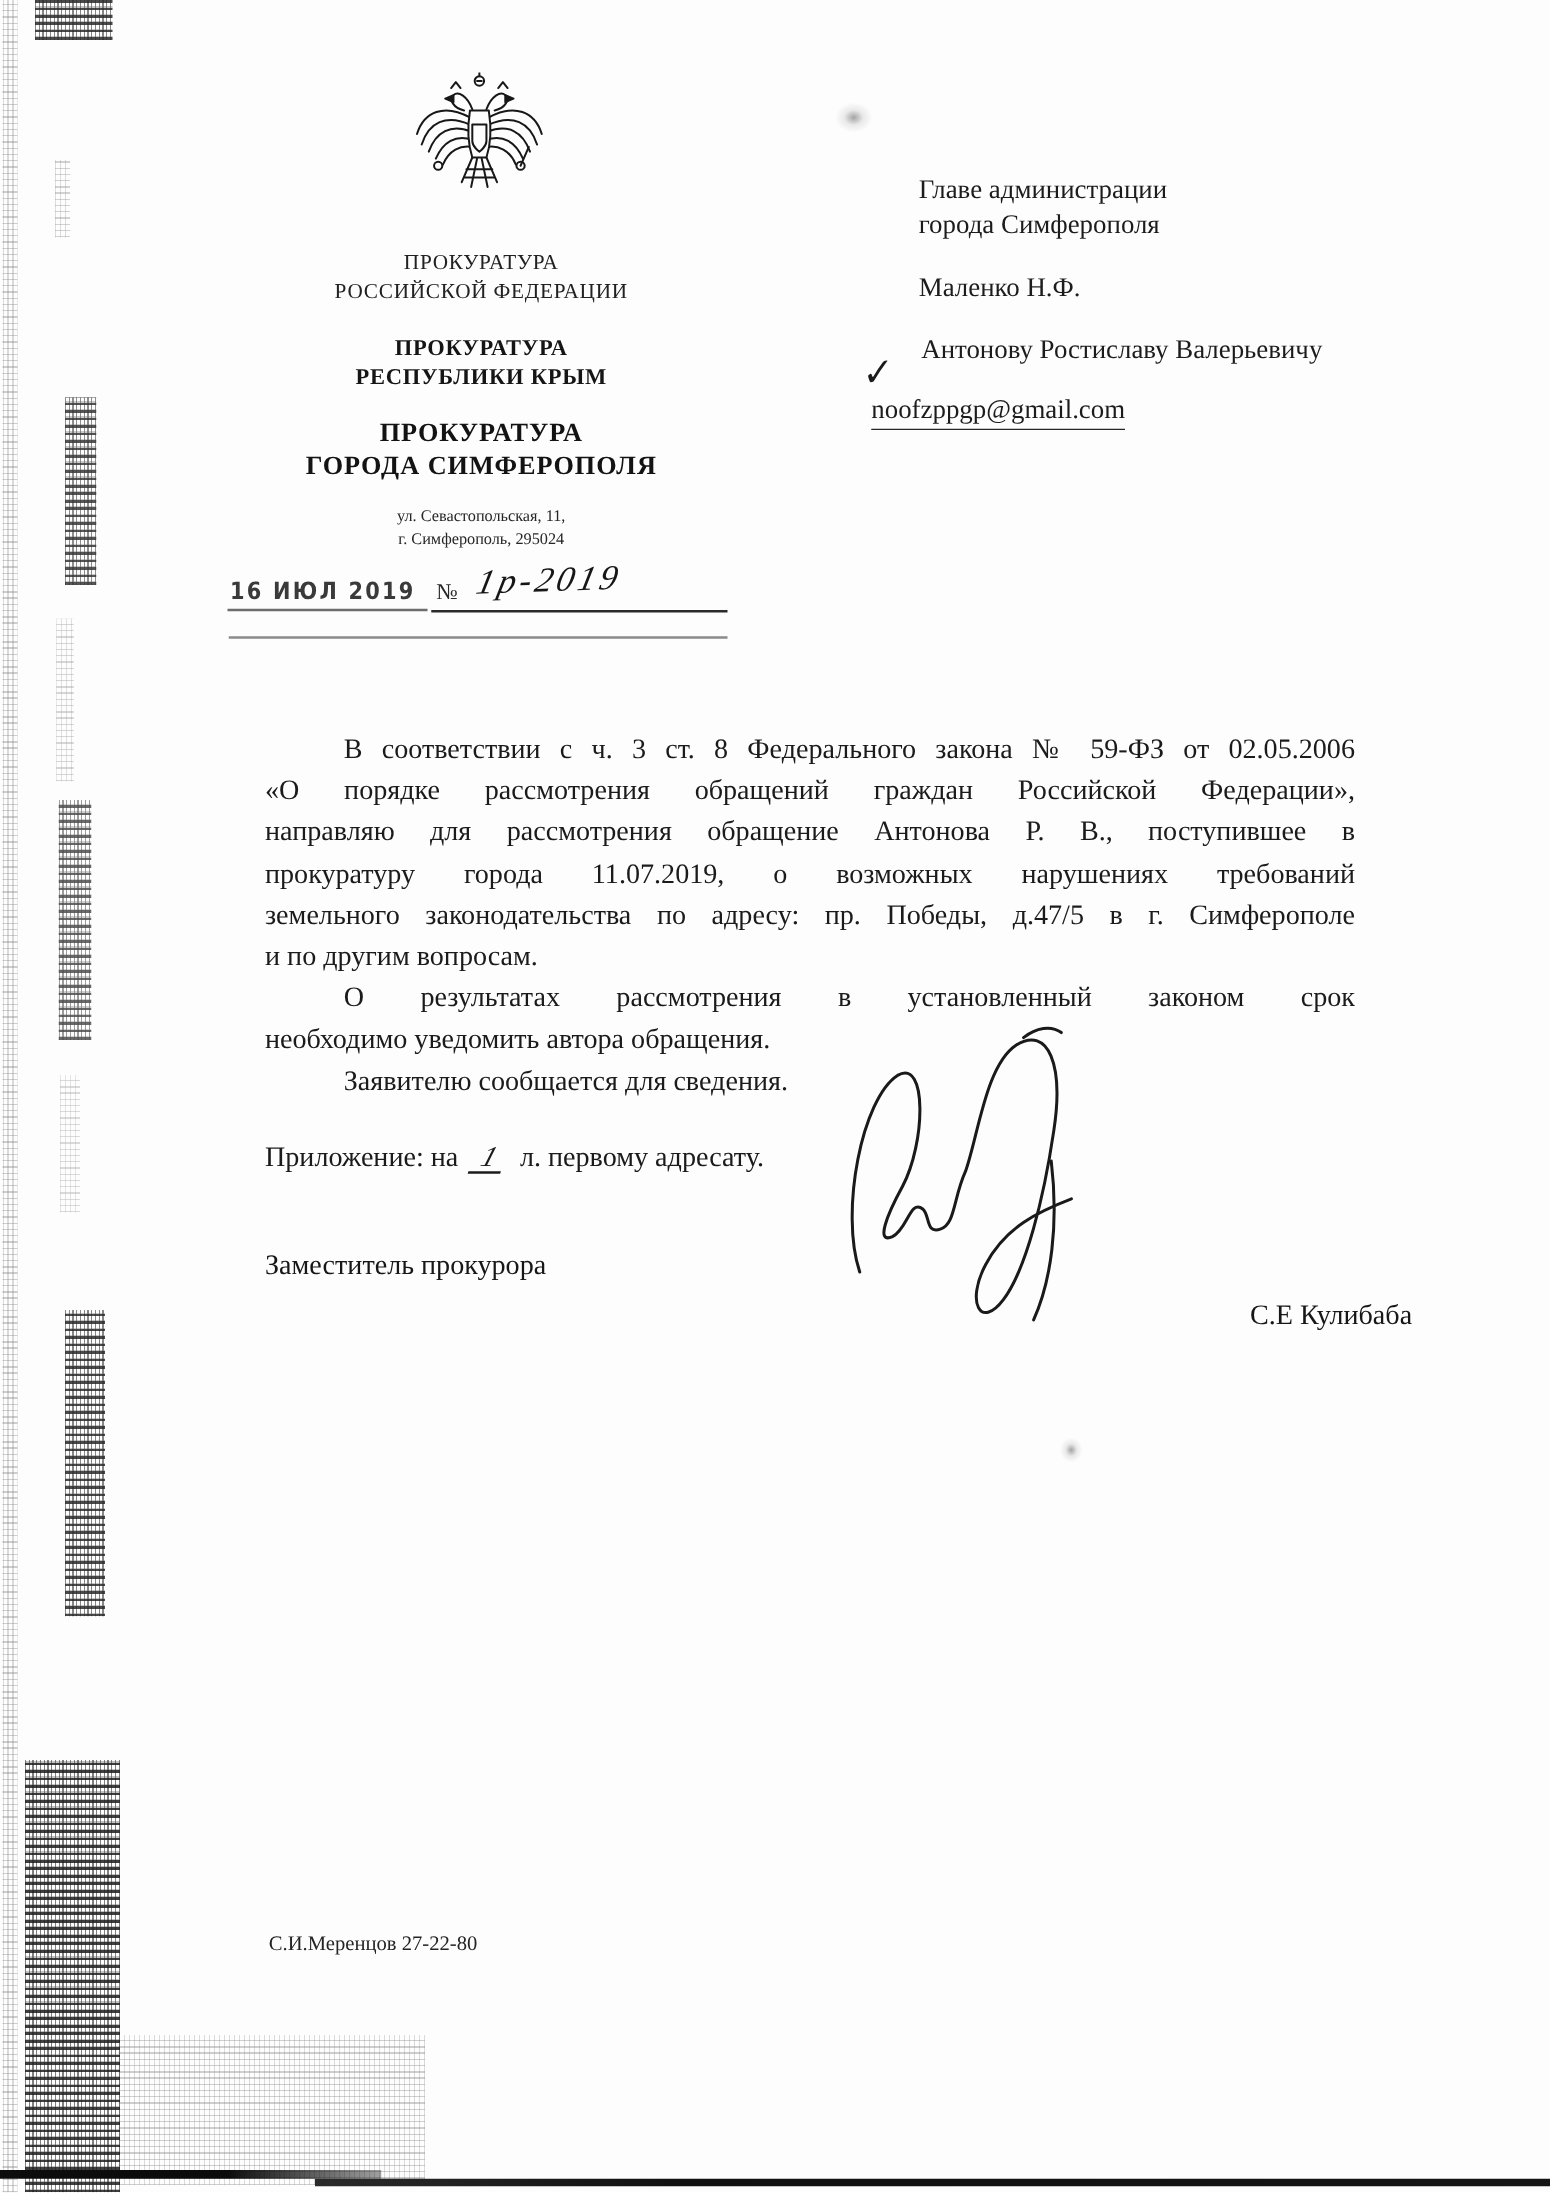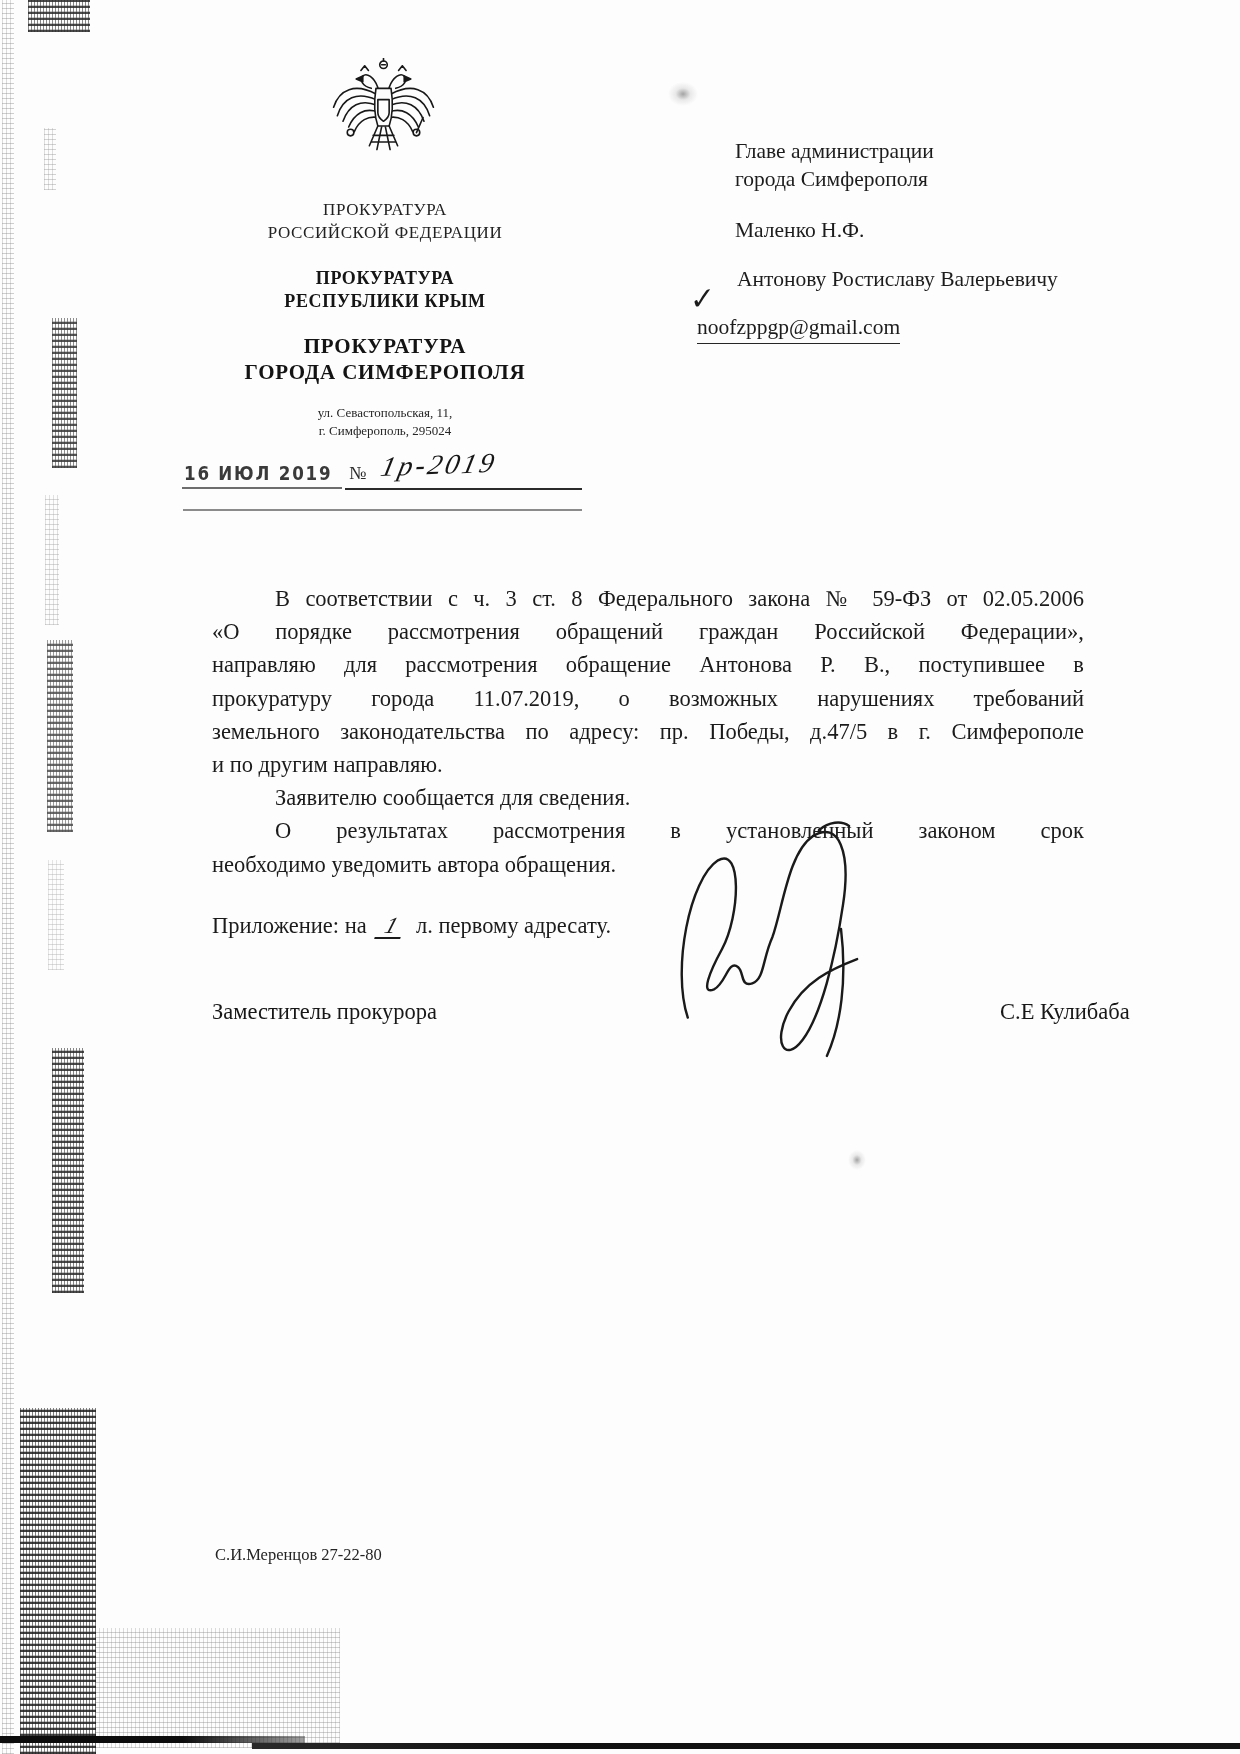--- a/index.html
+++ b/index.html
@@ -67,21 +67,21 @@
   .sheets{
     display:inline-block;min-width:26px;text-align:center;
     font-style:italic;font-size:23px;
     border-bottom:2px solid #1b1b1b;
     transform:skewX(-18deg);
     margin:0 6px;line-height:22px;
   }
 
   
   .sig-title{left:212px;top:999px;font-size:22.5px;color:#171717;}
-  .sig-name{left:1000px;top:999px;font-size:22.5px;color:#171717;white-space:nowrap;font-family:Liberation Serif, serif;}
+  .sig-name{left:1000px;top:1039px;font-size:22.5px;color:#171717;white-space:nowrap;font-family:Liberation Serif, serif;}
   .sig-svg{left:668px;top:818px;width:220px;height:252px;}
 
   
   .footer{left:203px;top:1545px;font-size:16.5px;color:#242424;margin-left:12px;}
 
   
   .noise{
     background:
       repeating-linear-gradient(0deg, rgba(5,5,5,.85) 0 2px, rgba(70,70,70,.35) 2px 3px, transparent 3px 6px),
       repeating-linear-gradient(90deg, rgba(0,0,0,.55) 0 1px, transparent 1px 3px);
@@ -170,28 +170,28 @@
   <div class="abs checkmark">✓</div>
   <div class="abs rcpt rcpt-email">noofzppgp@gmail.com</div>
 
   <div class="abs bodytext">
     <div>
         <div class="jline jindent">В соответствии с ч. 3 ст. 8 Федерального закона № 59-ФЗ от 02.05.2006</div>
         <div class="jline">«О порядке рассмотрения обращений граждан Российской Федерации»,</div>
         <div class="jline">направляю для рассмотрения обращение Антонова Р. В., поступившее в</div>
         <div class="jline">прокуратуру города 11.07.2019, о возможных нарушениях требований</div>
         <div class="jline">земельного законодательства по адресу: пр. Победы, д.47/5 в г. Симферополе</div>
-        <div class="jline jlast">и по другим направляю.</div>
-      </div>
-    <div>
-        <div class="jline jlast jindent">Заявителю сообщается для сведения.</div>
+        <div class="jline jlast">и по другим вопросам.</div>
       </div>
     <div>
         <div class="jline jindent">О результатах рассмотрения в установленный законом срок</div>
         <div class="jline jlast">необходимо уведомить автора обращения.</div>
+      </div>
+    <div>
+        <div class="jline jlast jindent">Заявителю сообщается для сведения.</div>
       </div>
   </div>
 
   <div class="abs attach">
     <span>Приложение: на</span>
     <span class="sheets">1</span>
     <span>л. первому адресату.</span>
   </div>
 
   <div class="abs sig-title">Заместитель прокурора</div>

